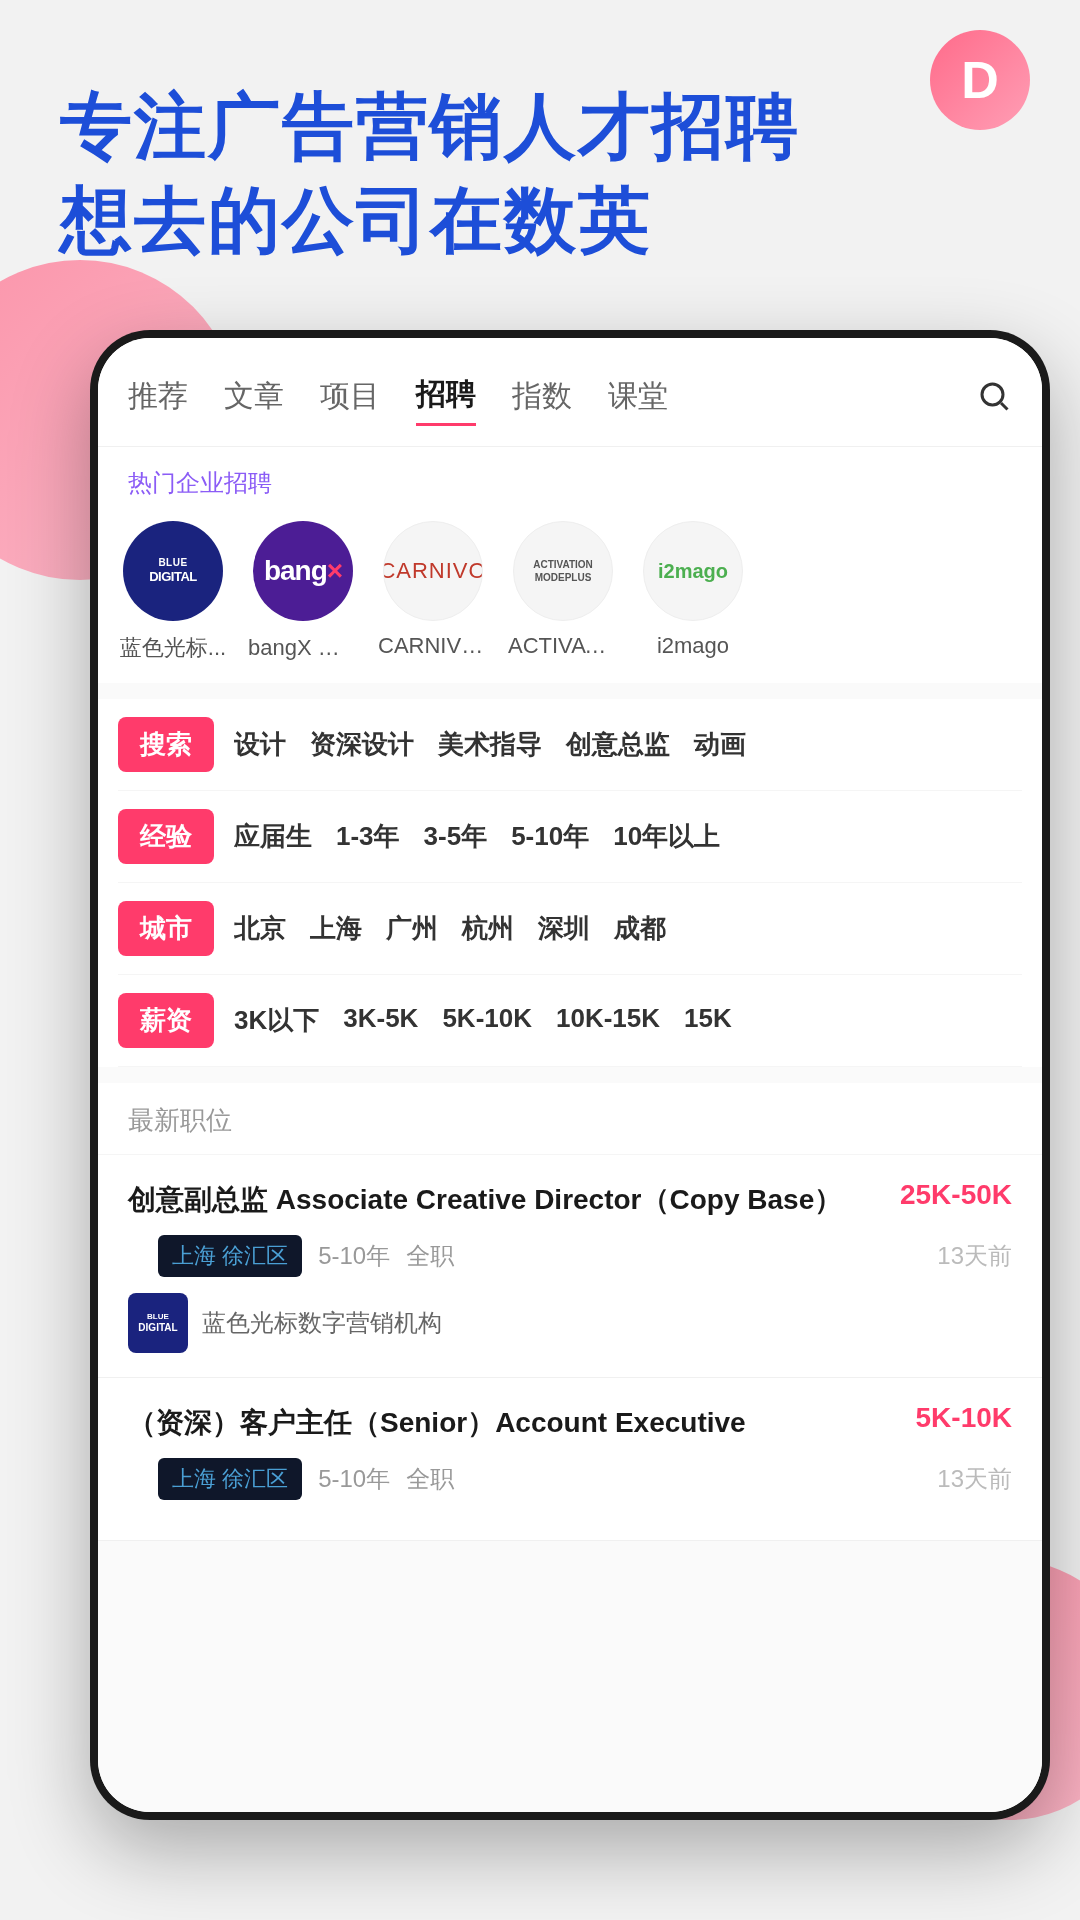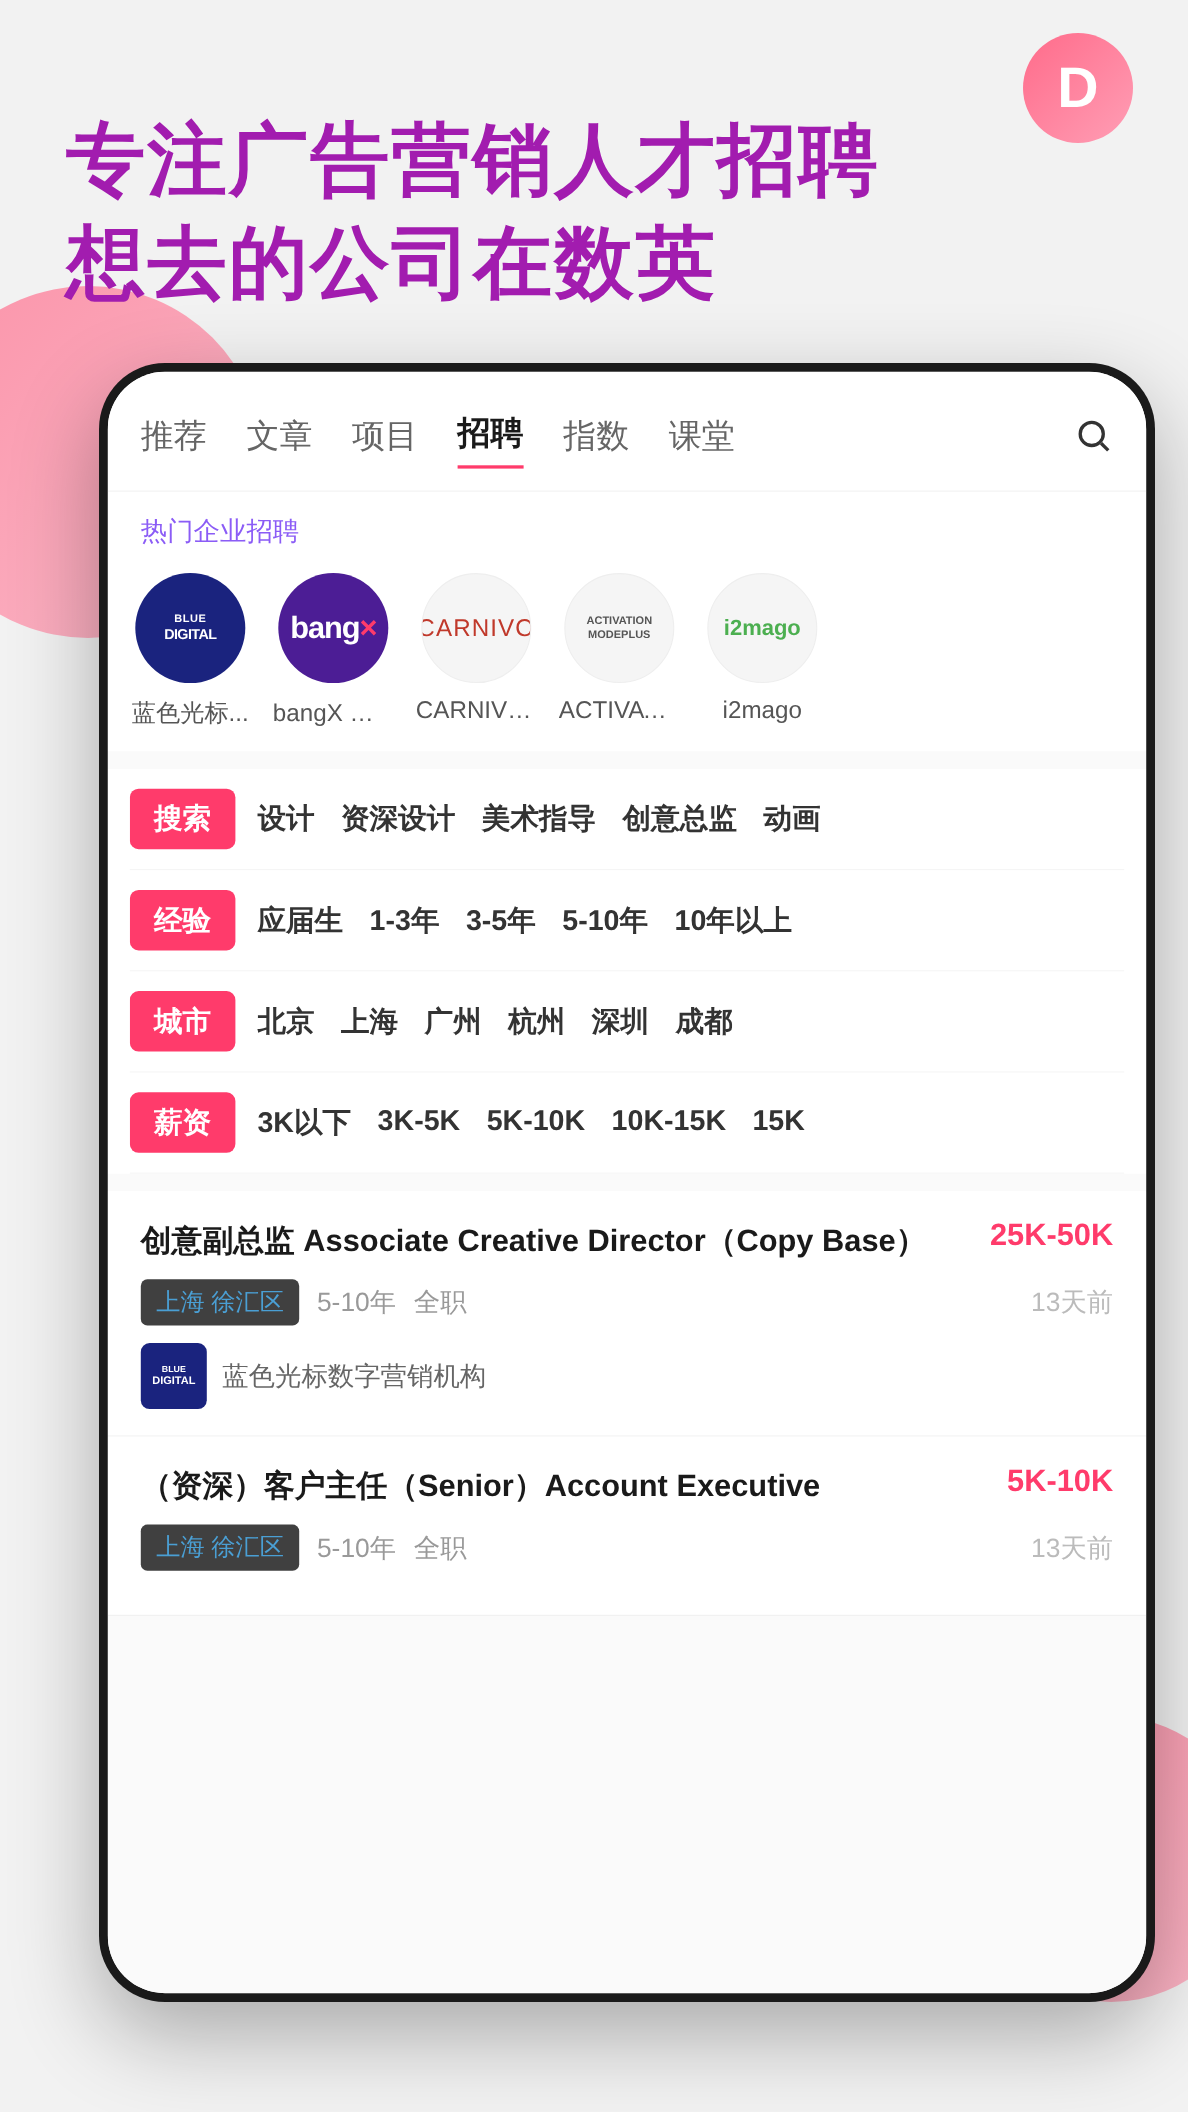--- a/index.html
+++ b/index.html
@@ -59,24 +59,23 @@
     .hero-text {
       position: absolute;
       top: 80px;
       left: 60px;
       right: 160px;
     }
 
     .hero-text h1 {
       font-size: 72px;
       font-weight: 800;
-      color: #a21caf;
+      color: #1d4ed8;
       line-height: 1.3;
       letter-spacing: 2px;
-      margin-top: 20px;
     }
 
     
     .phone-mockup {
       position: absolute;
       top: 330px;
       left: 90px;
       right: 30px;
       bottom: 100px;
       background: #1a1a1a;
@@ -289,26 +288,27 @@
     }
 
     .job-meta {
       display: flex;
       align-items: center;
       gap: 16px;
       margin-bottom: 16px;
     }
 
     .job-location-tag {
-      background: #404040;
+      background: #0f172a;
       color: #4a9fd4;
       font-size: 22px;
       padding: 6px 14px;
       border-radius: 6px;
       white-space: nowrap;
+      margin-left: 30px;
     }
 
     .job-meta-text {
       font-size: 24px;
       color: #999;
     }
 
     .job-meta-time {
       margin-left: auto;
       font-size: 24px;
@@ -500,20 +500,21 @@
             <span class="filter-option">3K-5K</span>
             <span class="filter-option">5K-10K</span>
             <span class="filter-option">10K-15K</span>
             <span class="filter-option">15K</span>
           </div>
         </div>
 
       </div>
 
       <div class="latest-section">
+        <div class="latest-label">最新职位</div>
 
         <div class="job-card">
           <div class="job-title-row">
             <div class="job-title">创意副总监 Associate Creative Director（Copy Base）</div>
             <div class="job-salary">25K-50K</div>
           </div>
           <div class="job-meta">
             <span class="job-location-tag">上海 徐汇区</span>
             <span class="job-meta-text">5-10年</span>
             <span class="job-meta-text">全职</span>

